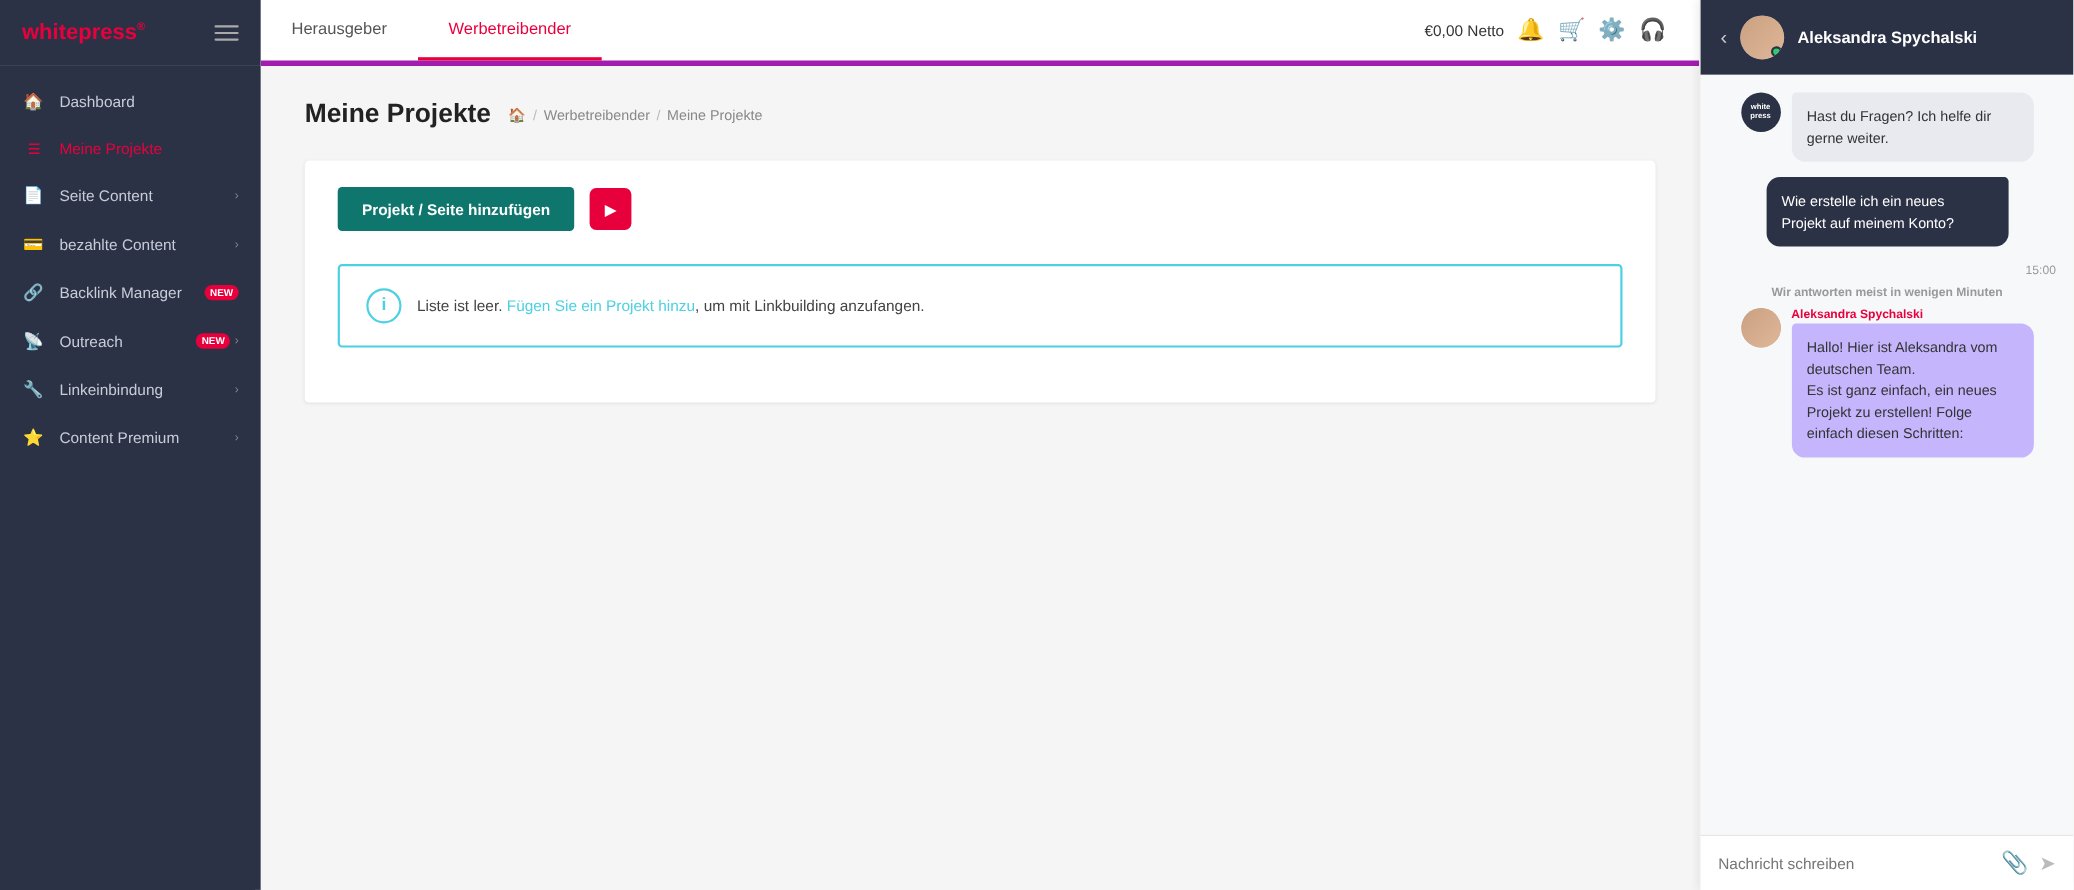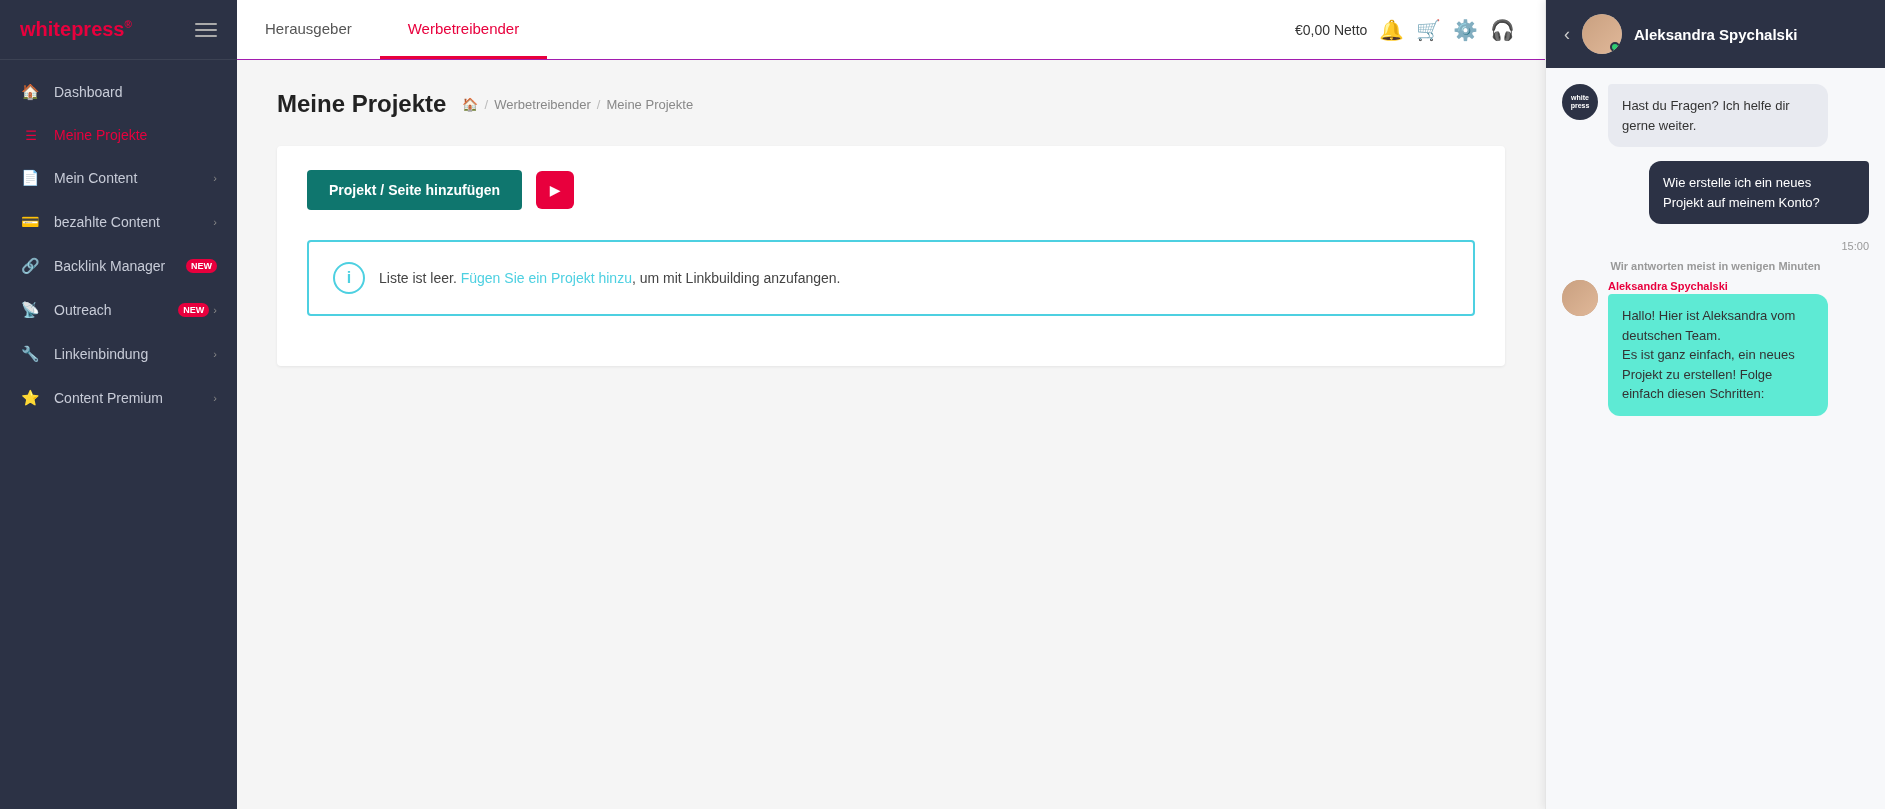--- a/index.html
+++ b/index.html
@@ -63,21 +63,21 @@
       flex: 1;
       display: flex;
       flex-direction: column;
       height: 100%;
       overflow: hidden;
     }
 
     
     .topnav {
       background: #fff;
-      border-bottom: 1px solid #a21caf;
+      border-bottom: 5px solid #a21caf;
       display: flex;
       align-items: stretch;
       height: 60px;
       padding: 0 30px 0 0;
     }
     .topnav-tabs { display: flex; align-items: stretch; }
     .topnav-tab {
       padding: 0 28px;
       display: flex;
       align-items: center;
@@ -268,20 +268,21 @@
       background: #f7f8fa;
       display: flex;
       flex-direction: column;
       gap: 14px;
     }
 
     .chat-msg-row {
       display: flex;
       align-items: flex-start;
       gap: 10px;
+      justify-content: center;
     }
     .chat-msg-row.own { flex-direction: row-reverse; }
 
     .chat-bubble-avatar {
       width: 36px;
       height: 36px;
       border-radius: 50%;
       flex-shrink: 0;
       overflow: hidden;
       background: #2c3245;
@@ -299,21 +300,21 @@
     .chat-bubble {
       max-width: 220px;
       padding: 12px 14px;
       border-radius: 12px;
       font-size: 13px;
       line-height: 1.5;
       color: #333;
     }
     .chat-bubble.bot { background: #e8eaf0; border-radius: 4px 12px 12px 12px; }
     .chat-bubble.own { background: #2c3245; color: #fff; border-radius: 12px 4px 12px 12px; }
-    .chat-bubble.agent { background: #5eead4; border-radius: 4px 12px 12px 12px; }
+    .chat-bubble.agent { background: #c4b5fd; border-radius: 4px 12px 12px 12px; }
 
     .chat-timestamp {
       text-align: right;
       font-size: 11px;
       color: #999;
       margin-top: 2px;
     }
     .chat-responding {
       font-size: 11px;
       color: #999;
@@ -372,21 +373,21 @@
     <div class="nav-item">
       <span class="nav-icon">🏠</span>
       <span class="nav-label">Dashboard</span>
     </div>
     <div class="nav-item active">
       <span class="nav-icon" style="font-size:13px;">☰</span>
       <span class="nav-label">Meine Projekte</span>
     </div>
     <div class="nav-item">
       <span class="nav-icon">📄</span>
-      <span class="nav-label">Mein Content</span>
+      <span class="nav-label">Seite Content</span>
       <span class="nav-arrow">›</span>
     </div>
     <div class="nav-item">
       <span class="nav-icon">💳</span>
       <span class="nav-label">bezahlte Content</span>
       <span class="nav-arrow">›</span>
     </div>
     <div class="nav-item">
       <span class="nav-icon">🔗</span>
       <span class="nav-label">Backlink Manager</span>
@@ -502,13 +503,18 @@
       </div>
       <div style="display:flex;flex-direction:column;">
         <div class="agent-name-label">Aleksandra Spychalski</div>
         <div class="chat-bubble agent">
           <span>Hallo! Hier ist Aleksandra vom deutschen Team.<br>Es ist ganz einfach, ein neues Projekt zu erstellen! Folge einfach diesen Schritten:</span>
         </div>
       </div>
     </div>
   </div>
 
+  <div class="chat-input-bar">
+    <input type="text" class="chat-input" placeholder="Nachricht schreiben" style="">
+    <span class="chat-attach">📎</span>
+    <span class="chat-send">➤</span>
+  </div>
 </div>
 
 </body></html>

